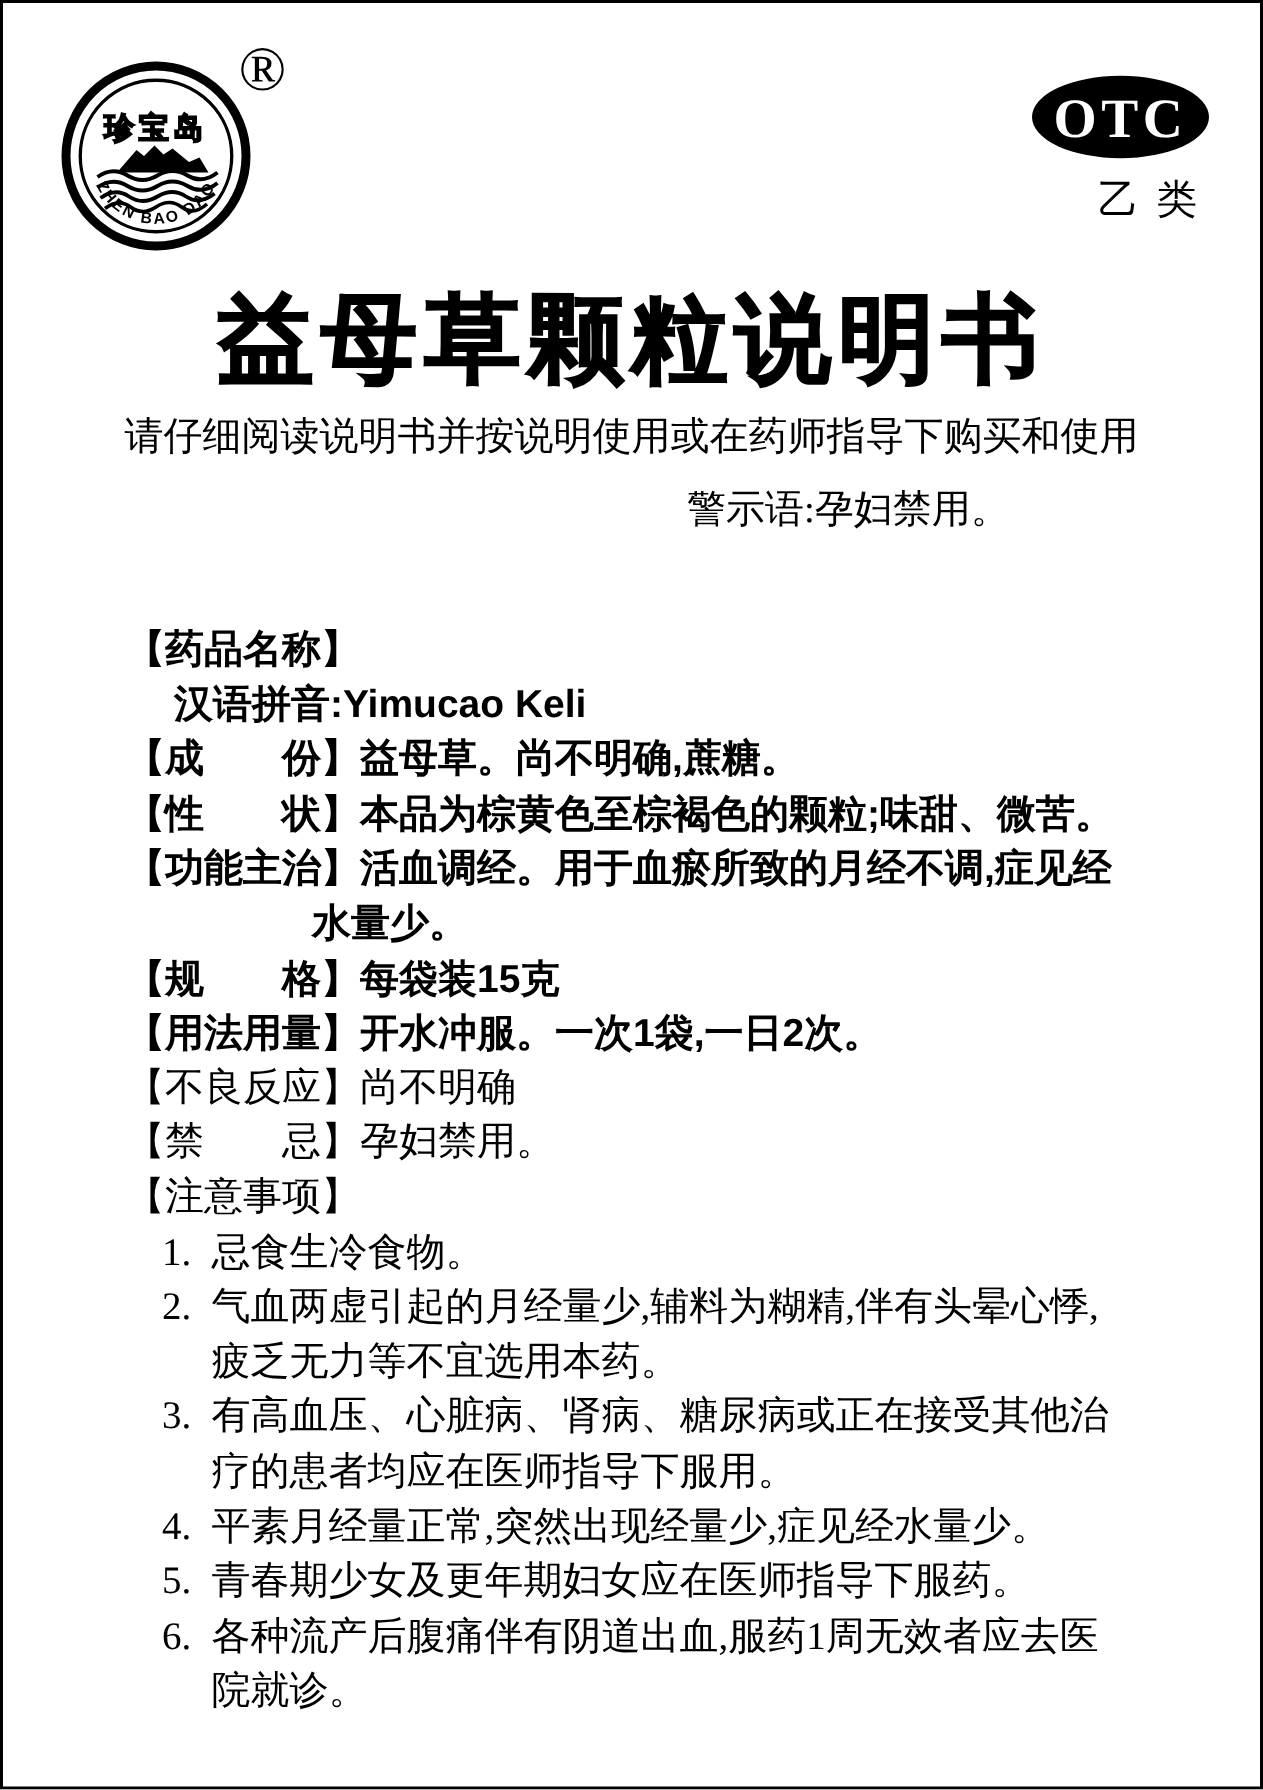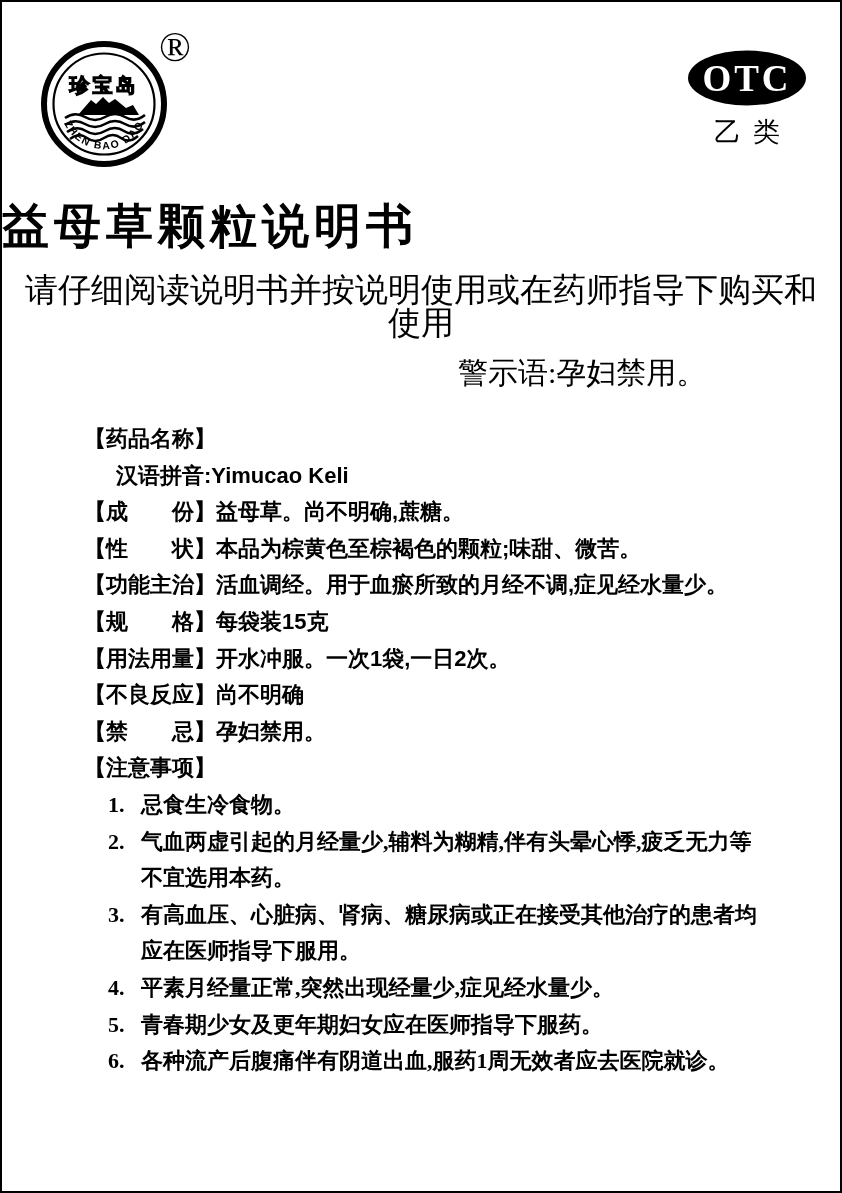--- a/index.html
+++ b/index.html
@@ -22,49 +22,50 @@
     position: absolute; left: 121px; top: -10px;
     font-size: 42px; line-height: 42px;
     font-family: "Liberation Serif", serif;
   }
   .otc-wrap { position: absolute; right: 30px; top: 48px; width: 126px; text-align: center; }
   .otc-class {
     margin-top: 2px;
     font-size: 27px; font-weight: 500;
     letter-spacing: 12px; padding-left: 12px; 
     font-family: Liberation Sans, sans-serif;
+    text-align: right;
   }
   
   .title {
     margin: 14px 0 0 0;
-    text-align: left;
-    font-size: 47px; line-height: 64px;
-    font-weight: 400;
+    text-align: center;
+    font-size: 64px; line-height: 64px;
+    font-weight: 700;
     letter-spacing: 5px;
     -webkit-text-stroke: 1.5px #000;
     font-family: "Liberation Sans", sans-serif;
   }
   .notice { margin-top: 12px; font-family: "Liberation Serif", serif; }
   .notice-line1 {
     margin: 16px; text-align: center;
-    font-size: 33px; line-height: 33px;
+    font-size: 26px; line-height: 33px;
   }
   .notice-line2 {
     margin: 0; padding-left: 456px;
-    font-size: 30px; line-height: 33px;
+    font-size: 26px; line-height: 33px;
   }
   
   .content {
-    margin-top: 32px;
+    margin-top: 58px;
     padding: 0 82px;
-    font-size: 22px;
+    font-size: 26px;
     line-height: 36.6px;
   }
   .sans { font-family: "Liberation Sans", sans-serif; font-weight: bold; }
-  .serif { font-family: "Liberation Serif", serif; font-weight: bold; }
+  .serif { font-family: "Liberation Serif", serif; font-weight: normal; }
   .sec { margin: 0; padding-left: 124px; text-indent: -124px; }
   .sec .label { display: inline-block; min-width: 124px; text-indent: 0; white-space: nowrap; }
   .subline { margin: 0; padding-left: 32px; }
   .notes { }
   .note { margin: 0; padding-left: 57px; text-indent: -57px; }
   .nnum {
     display: inline-block; min-width: 57px;
     padding-left: 24px; text-indent: 0;
   }
 </style>

